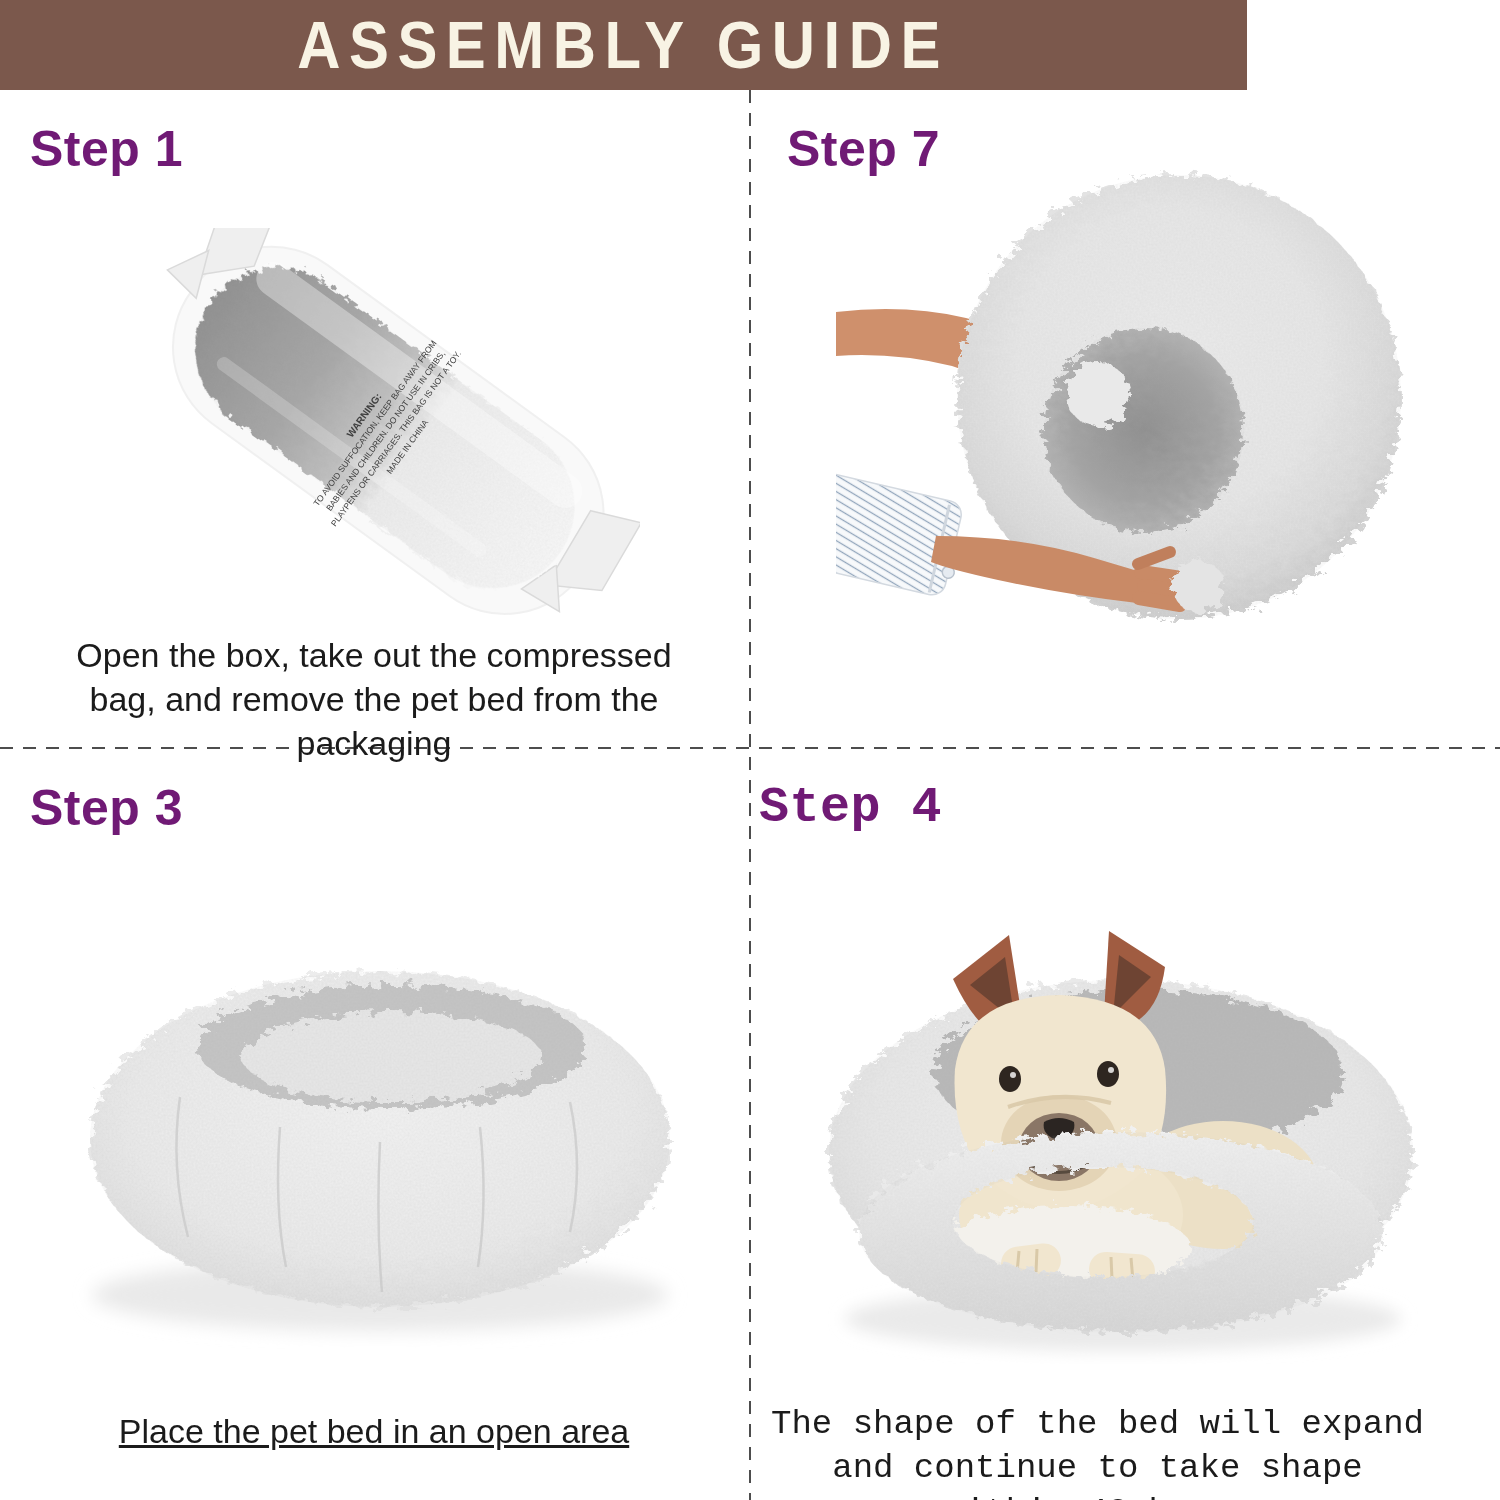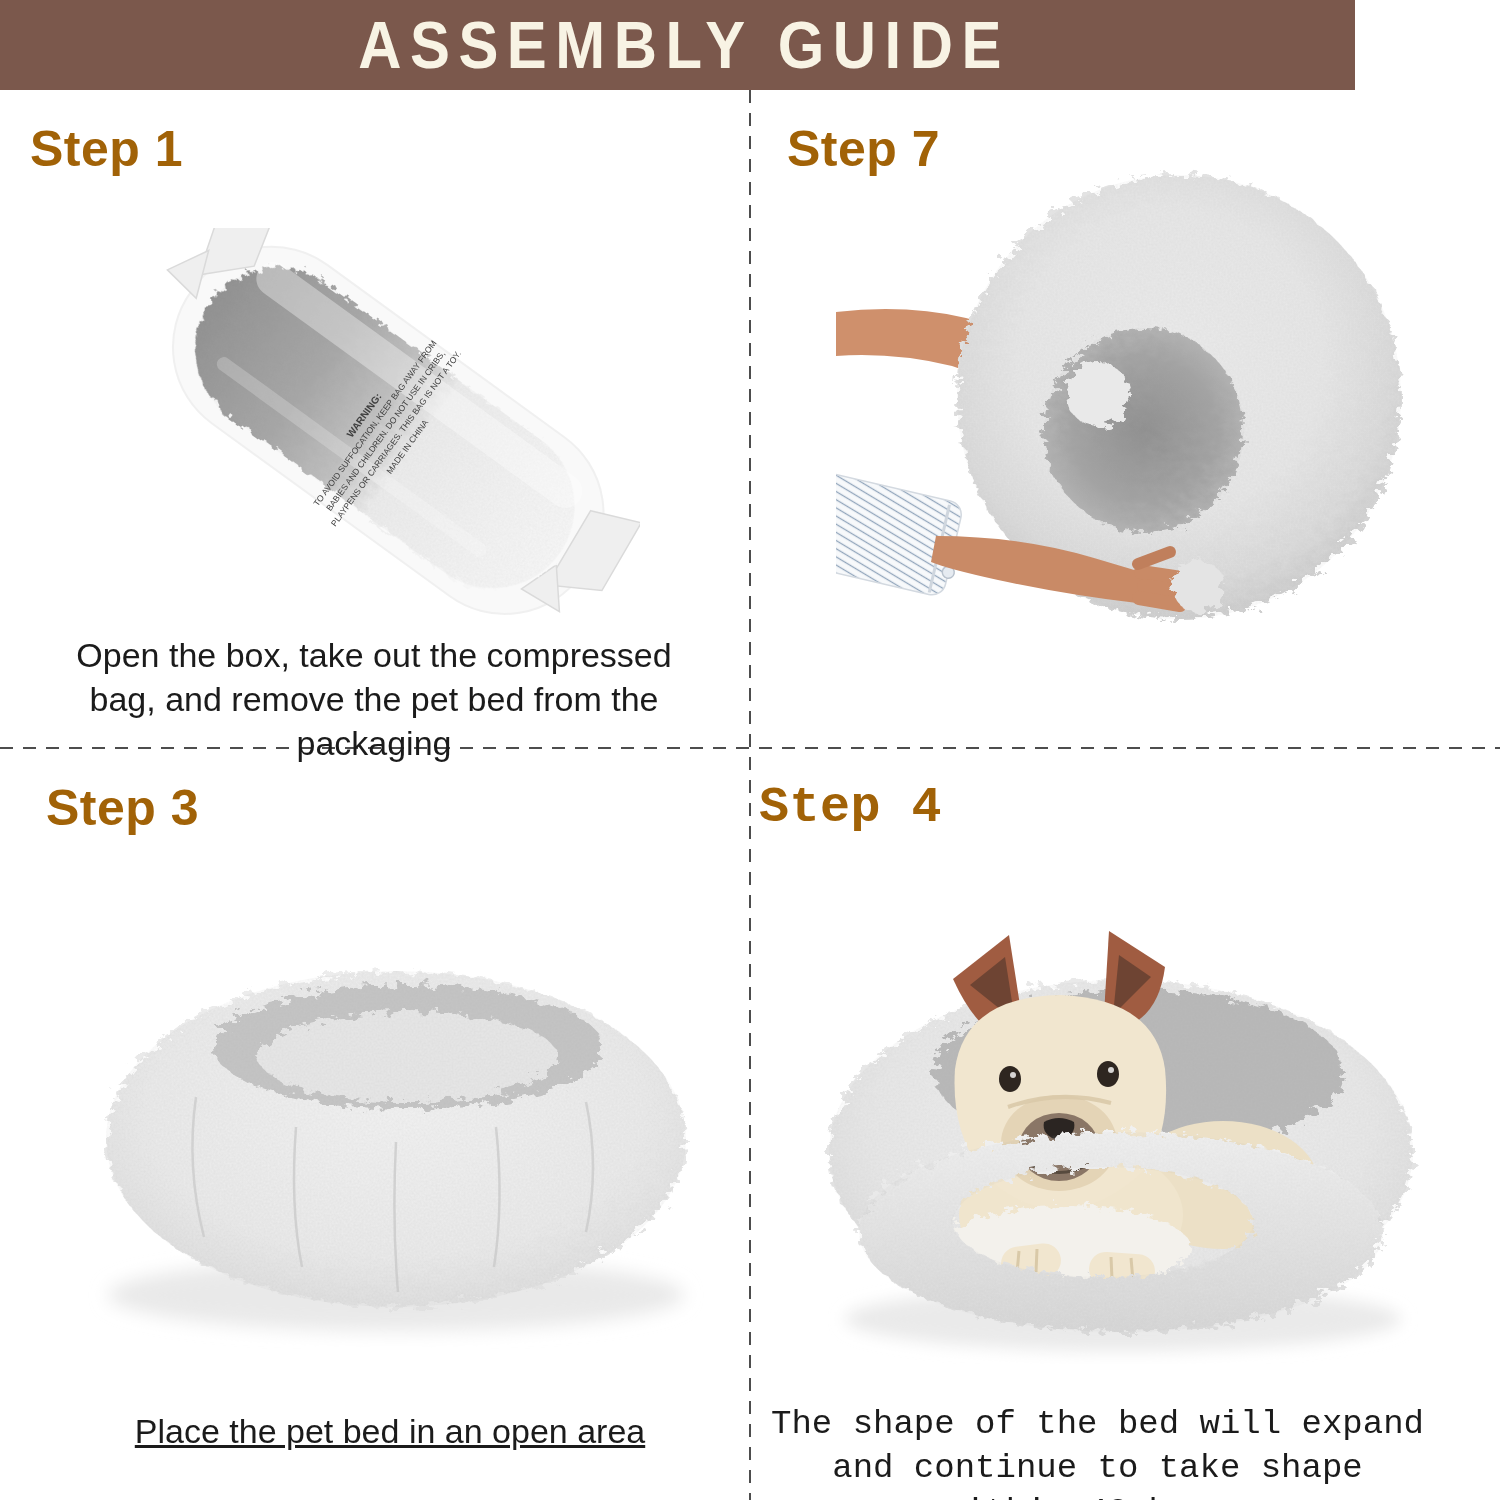--- a/index.html
+++ b/index.html
@@ -2,42 +2,42 @@
 <html><head>
 <meta charset="utf-8">
 <style>
   html,body{margin:0;padding:0;}
   body{
     width:1500px;height:1500px;position:relative;background:#ffffff;
     font-family:"Liberation Sans", sans-serif;overflow:hidden;
     -webkit-font-smoothing:antialiased;
   }
   .header{
-    position:absolute;left:0;top:0;width:1342px;height:90px;
-    background:#7b584c;display:flex;align-items:center;justify-content:center;padding-left:13px;
+    position:absolute;left:0;top:0;width:1247px;height:90px;
+    background:#7b584c;display:flex;align-items:center;justify-content:center;
   }
   .header-title{
     color:#f8f3e4;font-size:63px;font-weight:700;letter-spacing:9px;
     transform:scaleX(0.95) scaleY(1.06);white-space:nowrap;
   }
   .v-divider{
     position:absolute;left:749px;top:90px;width:2px;height:1410px;
     background:repeating-linear-gradient(180deg,#4d4d4d 0 13px,transparent 13px 23px);
   }
   .h-divider{
     position:absolute;left:0;top:747px;width:1500px;height:2px;
     background:repeating-linear-gradient(90deg,#4d4d4d 0 13px,transparent 13px 23px);
   }
   .quad{position:absolute;}
   .q1{left:0;top:90px;width:748px;height:657px;}
   .q2{left:751px;top:90px;width:749px;height:657px;}
-  .q3{left:0;top:749px;width:748px;height:751px;margin-left:16px;}
+  .q3{left:0;top:749px;width:748px;height:751px;}
   .q4{left:723px;top:749px;width:749px;height:751px;font-family:Liberation Mono, monospace;}
   .step-label{
-    position:absolute;top:34px;font-size:50px;font-weight:600;color:#a16207;
+    position:absolute;top:34px;font-size:50px;font-weight:600;color:#701a75;
     letter-spacing:0.5px;line-height:1;
   }
   .q1 .step-label,.q3 .step-label{left:30px;}
   .q2 .step-label,.q4 .step-label{left:36px;}
   .photo{position:absolute;}
   .q1 .photo{left:60px;top:138px;width:580px;height:400px;}
   .q2 .photo{left:85px;top:72px;width:595px;height:480px;}
   .q3 .photo{left:50px;top:158px;width:650px;height:442px;}
   .q4 .photo{left:80px;top:168px;width:640px;height:447px;}
   .caption{

